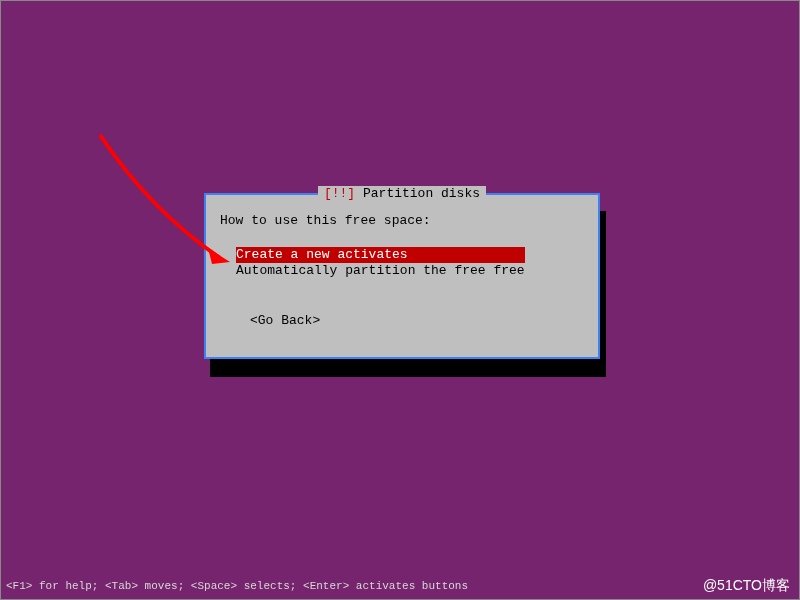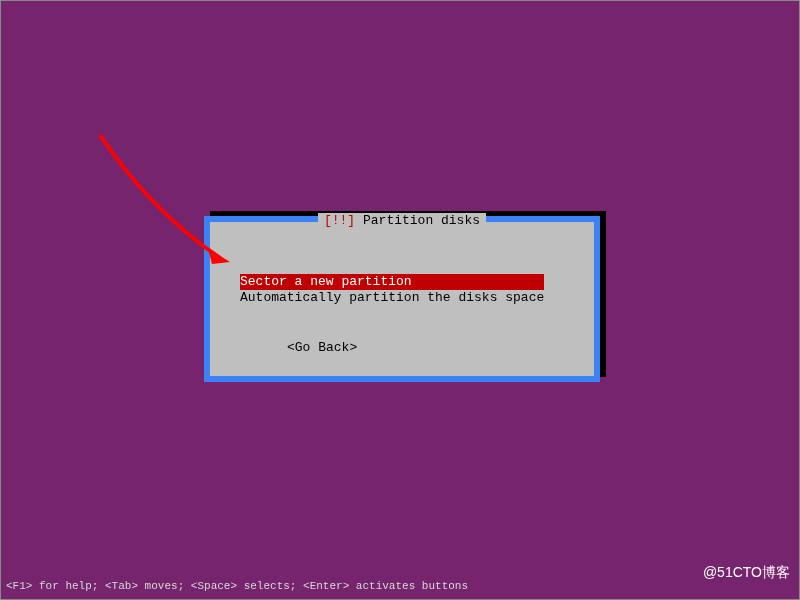--- a/index.html
+++ b/index.html
@@ -20,25 +20,25 @@
       position: absolute;
       left: 210px;
       top: 211px;
       width: 396px;
       height: 166px;
       background: #000;
     }
     .dialog {
       position: absolute;
       left: 204px;
-      top: 216px;
+      top: 193px;
       width: 396px;
       height: 166px;
       background: #bfbfbf;
-      border: 6px solid #3b82f6;
+      border: 2px solid #3b82f6;
     }
     .title-row {
       position: absolute;
       top: -9px;
       left: 0;
       width: 100%;
       text-align: center;
     }
     .title-bg {
       background: #bfbfbf;
@@ -73,33 +73,32 @@
       background: #c00000;
       color: #fff;
       padding-right: 90px;
     }
     .go-back {
       position: absolute;
       top: 118px;
       left: 44px;
       color: #000;
       cursor: pointer;
-      margin-left: 33px;
     }
     .footer {
       position: absolute;
       bottom: 8px;
       left: 6px;
       color: #d8d8d8;
       font-size: 11px;
       white-space: pre;
     }
     .watermark {
       position: absolute;
-      bottom: 18px;
+      bottom: 5px;
       right: 10px;
       color: #fff;
       font-family: Arial, sans-serif;
       font-size: 14px;
     }
     .arrow-svg {
       position: absolute;
       left: 90px;
       top: 130px;
       width: 160px;
@@ -124,24 +123,25 @@
 <div class="dialog-shadow"></div>
 
 <div class="dialog">
   <div class="title-row">
     <span class="title-bg">
       <span class="title-marker">[!!]</span>
       <span class="title-text">Partition disks</span>
     </span>
   </div>
 
+  <div class="prompt">How to use this free space:</div>
 
   <div class="menu">
-    <div class="menu-item selected">Sector a new partition</div>
-    <div class="menu-item">Automatically partition the disks space</div>
+    <div class="menu-item selected">Create a new activates</div>
+    <div class="menu-item">Automatically partition the free free</div>
   </div>
 
   <div class="go-back">&lt;Go Back&gt;</div>
 </div>
 
 <svg class="arrow-svg" viewBox="0 0 160 140">
   <path d="M 10 5 Q 60 80 130 128" stroke="#ff0000" stroke-width="4" fill="none"></path>
   <polygon points="140,132 118,118 122,134" fill="#ff0000"></polygon>
 </svg>
 

